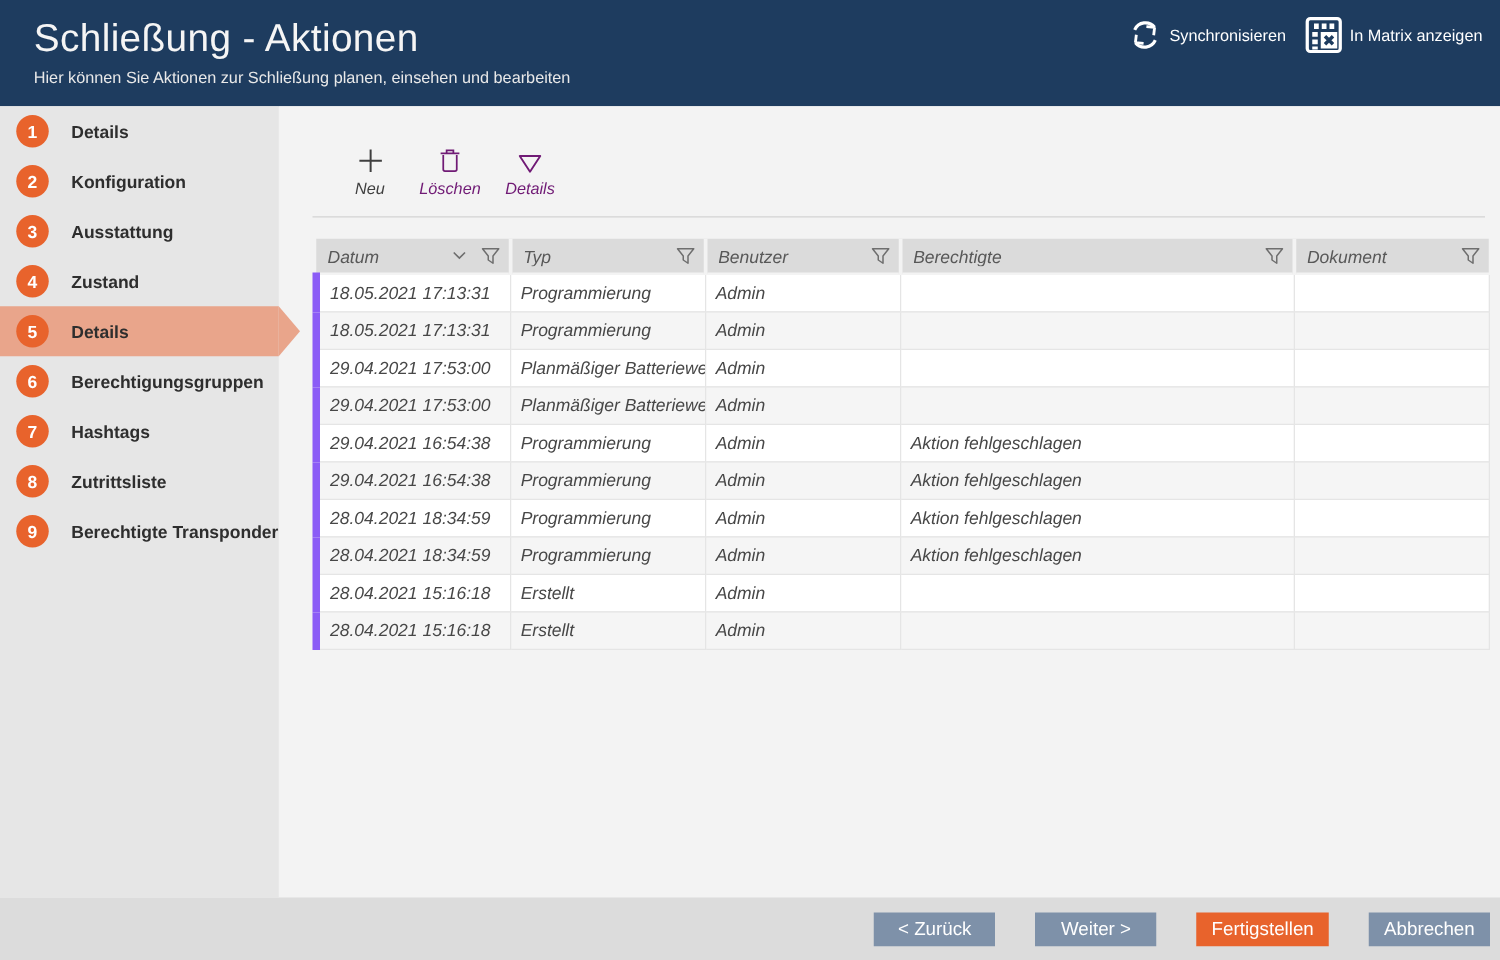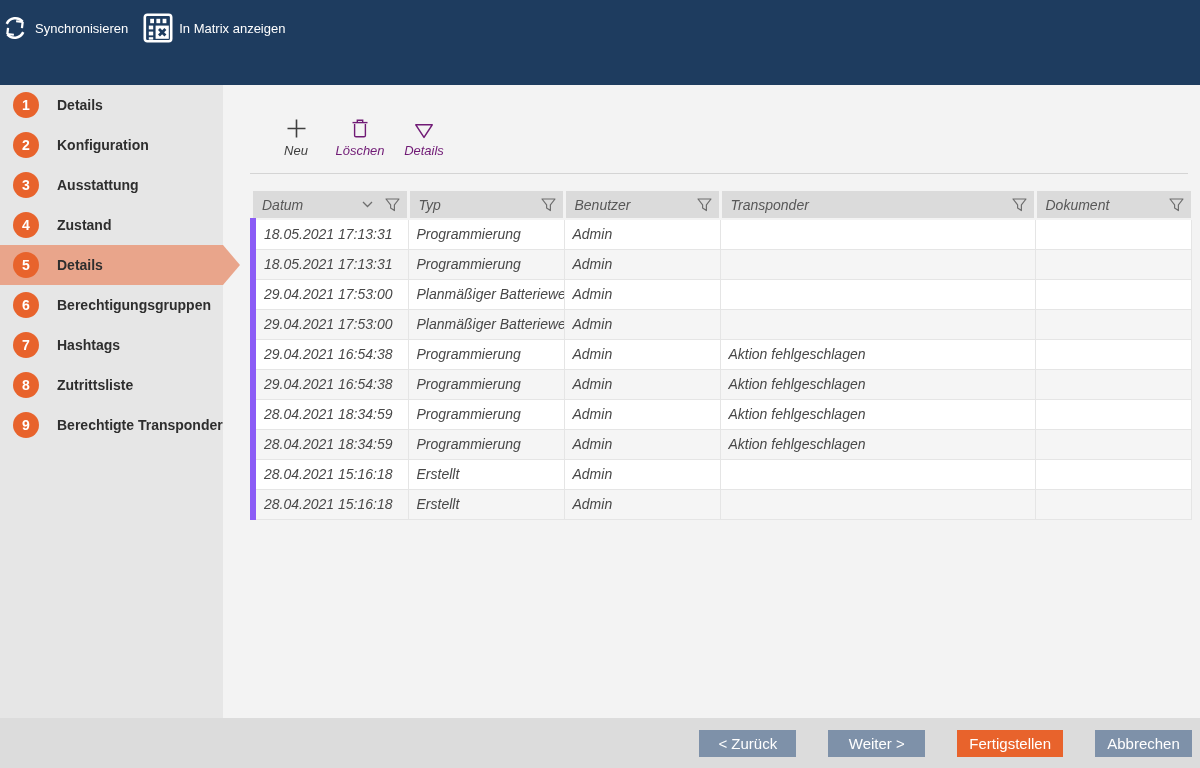--- a/index.html
+++ b/index.html
@@ -58,20 +58,24 @@
             font-family:"Liberation Sans", sans-serif; padding:0 12px; cursor:pointer; }
   .btn-secondary { background:#7e91a9; }
   .btn-primary   { background:#e8632c; }
 
   svg { display:block; }
 </style>
 </head>
 <body>
 
 <header class="topbar">
+  <div class="titles">
+    <h1>Schließung - Aktionen</h1>
+    <p>Hier können Sie Aktionen zur Schließung planen, einsehen und bearbeiten</p>
+  </div>
   <div class="top-actions">
     <div class="top-action">
       <span class="ticon">
         <svg width="30" height="30" viewBox="0 0 32 32" fill="none" stroke="#ffffff" stroke-width="2.7">
           <path d="M7.2 11.6 A 10 10 0 0 1 24.2 9.4"></path>
           <path d="M24.2 9.4 l -7 -0.6 M24.2 9.4 l -0.8 6.8" stroke-width="2.4"></path>
           <path d="M24.8 20.4 A 10 10 0 0 1 7.8 22.6"></path>
           <path d="M7.8 22.6 l 7 0.6 M7.8 22.6 l 0.8 -6.8" stroke-width="2.4"></path>
         </svg>
       </span>
@@ -208,21 +212,21 @@
               <span class="th-label">Benutzer</span>
               <span>
                 <svg width="15" height="14" viewBox="0 0 15 14" fill="none" stroke="#6e6e6e" stroke-width="1.2" stroke-linejoin="round">
                     <path d="M1 1 h13 L9.4 6.8 V12.6 L5.6 10 V6.8 Z"></path>
                   </svg>
               </span>
             </div>
           </th>
           <th>
             <div class="th-inner">
-              <span class="th-label">Transponder</span>
+              <span class="th-label">Berechtigte</span>
               <span>
                 <svg width="15" height="14" viewBox="0 0 15 14" fill="none" stroke="#6e6e6e" stroke-width="1.2" stroke-linejoin="round">
                     <path d="M1 1 h13 L9.4 6.8 V12.6 L5.6 10 V6.8 Z"></path>
                   </svg>
               </span>
             </div>
           </th>
           <th>
             <div class="th-inner">
               <span class="th-label">Dokument</span>

